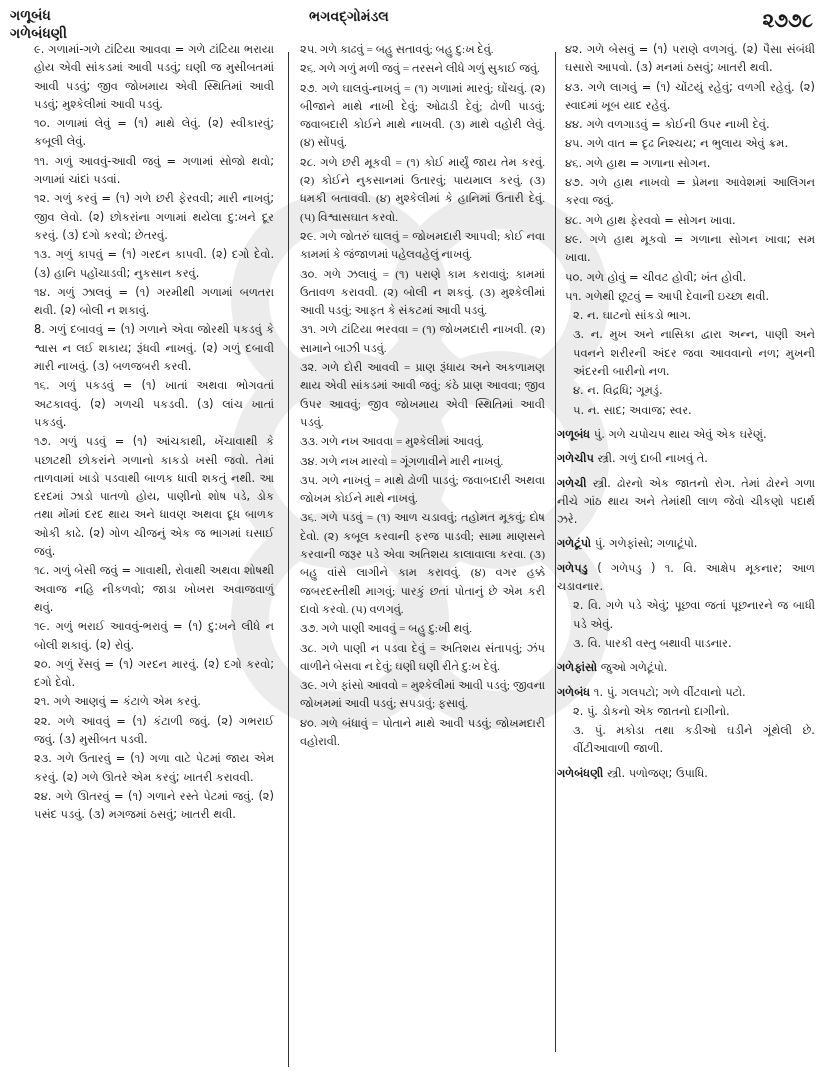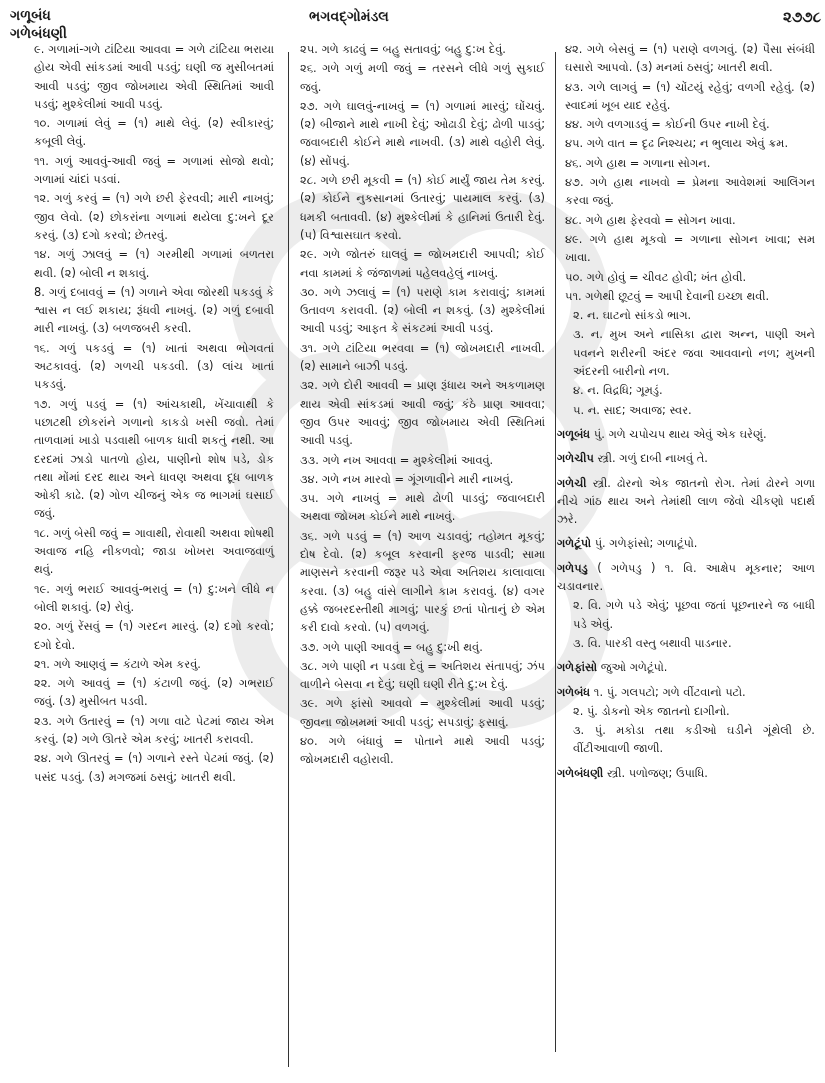--- a/index.html
+++ b/index.html
@@ -14,27 +14,27 @@
   .header {
     position: absolute; left: 0; top: 0; width: 825px; height: 48px;
   }
   .hdr-left {
     position: absolute; left: 10px; top: 6px; font-weight: bold; font-size: 14px; line-height: 18px;
   }
   .hdr-center {
     position: absolute; left: 0; width: 698px; top: 8px; text-align: center; font-size: 14px; font-weight: bold;
   }
   .hdr-right {
-    position: absolute; right: 4px; top: 8px; font-size: 15px; font-weight: bold;
+    position: absolute; right: 12px; top: 8px; font-size: 20px; font-weight: bold;
   }
   .col {
     position: absolute; top: 40px; font-size: 11.4px; line-height: 18.3px; text-align: justify;
   }
   .col1 { left: 34px; width: 240px; }
-  .col2 { left: 300px; width: 245px; }
+  .col2 { left: 300px; width: 245px; font-family: Liberation Serif, serif; }
   .col3 { left: 565px; width: 250px; }
   .rule {
     position: absolute; top: 52px; width: 1px; background: #333;
   }
   .rule1 { left: 288px; height: 1015px; }
   .rule2 { left: 555px; height: 1000px; }
   .entry { margin: 0 0 1px 0; }
   .num { font-weight: normal; }
   .sub { margin-left: 8px; }
   .head-entry { margin-top: 6px; margin-left: -8px; }
@@ -64,20 +64,21 @@
 </div>
 
 <div class="rule rule1"></div>
 <div class="rule rule2"></div>
 
 <div class="col col1">
   <div class="entry"><span class="num">૯.</span> <span>ગળામાં-ગળે ટાંટિયા આવવા = ગળે ટાંટિયા ભરાયા હોય એવી સાંકડમાં આવી પડવું; ઘણી જ મુસીબતમાં આવી પડવું; જીવ જોખમાય એવી સ્થિતિમાં આવી પડવું; મુશ્કેલીમાં આવી પડવું.</span></div>
   <div class="entry"><span class="num">૧૦.</span> <span>ગળામાં લેવું = (૧) માથે લેવું. (૨) સ્વીકારવું; કબૂલી લેવું.</span></div>
   <div class="entry"><span class="num">૧૧.</span> <span>ગળું આવવું-આવી જવું = ગળામાં સોજો થવો; ગળામાં ચાંદાં પડવાં.</span></div>
   <div class="entry"><span class="num">૧૨.</span> <span>ગળું કરવું = (૧) ગળે છરી ફેરવવી; મારી નાખવું; જીવ લેવો. (૨) છોકરાંના ગળામાં થયેલા દુ:ખને દૂર કરવું. (૩) દગો કરવો; છેતરવું.</span></div>
+  <div class="entry"><span class="num">૧૩.</span> <span>ગળું કાપવું = (૧) ગરદન કાપવી. (૨) દગો દેવો. (૩) હાનિ પહોંચાડવી; નુકસાન કરવું.</span></div>
   <div class="entry"><span class="num">૧૪.</span> <span>ગળું ઝાલવું = (૧) ગરમીથી ગળામાં બળતરા થવી. (૨) બોલી ન શકાવું.</span></div>
   <div class="entry"><span class="num">8.</span> <span>ગળું દબાવવું = (૧) ગળાને એવા જોરથી પકડવું કે શ્વાસ ન લઈ શકાય; રૂંધવી નાખવું. (૨) ગળું દબાવી મારી નાખવું. (૩) બળજબરી કરવી.</span></div>
   <div class="entry"><span class="num">૧૬.</span> <span>ગળું પકડવું = (૧) ખાતાં અથવા ભોગવતાં અટકાવવું. (૨) ગળચી પકડવી. (૩) લાંચ ખાતાં પકડવું.</span></div>
   <div class="entry"><span class="num">૧૭.</span> <span>ગળું પડવું = (૧) આંચકાથી, ખેંચાવાથી કે પછાટથી છોકરાંને ગળાનો કાકડો ખસી જવો. તેમાં તાળવામાં ખાડો પડવાથી બાળક ધાવી શકતું નથી. આ દરદમાં ઝાડો પાતળો હોય, પાણીનો શોષ પડે, ડોક તથા મોંમાં દરદ થાય અને ધાવણ અથવા દૂધ બાળક ઓકી કાઢે. (૨) ગોળ ચીજનું એક જ ભાગમાં ઘસાઈ જવું.</span></div>
   <div class="entry"><span class="num">૧૮.</span> <span>ગળું બેસી જવું = ગાવાથી, રોવાથી અથવા શોષથી અવાજ નહિ નીકળવો; જાડા ખોખરા અવાજવાળું થવું.</span></div>
   <div class="entry"><span class="num">૧૯.</span> <span>ગળું ભરાઈ આવવું-ભરાવું = (૧) દુ:ખને લીધે ન બોલી શકાવું. (૨) રોવું.</span></div>
   <div class="entry"><span class="num">૨૦.</span> <span>ગળું રેંસવું = (૧) ગરદન મારવું. (૨) દગો કરવો; દગો દેવો.</span></div>
   <div class="entry"><span class="num">૨૧.</span> <span>ગળે આણવું = કંટાળે એમ કરવું.</span></div>
   <div class="entry"><span class="num">૨૨.</span> <span>ગળે આવવું = (૧) કંટાળી જવું. (૨) ગભરાઈ જવું. (૩) મુસીબત પડવી.</span></div>
   <div class="entry"><span class="num">૨૩.</span> <span>ગળે ઉતારવું = (૧) ગળા વાટે પેટમાં જાય એમ કરવું. (૨) ગળે ઊતરે એમ કરવું; ખાતરી કરાવવી.</span></div>

